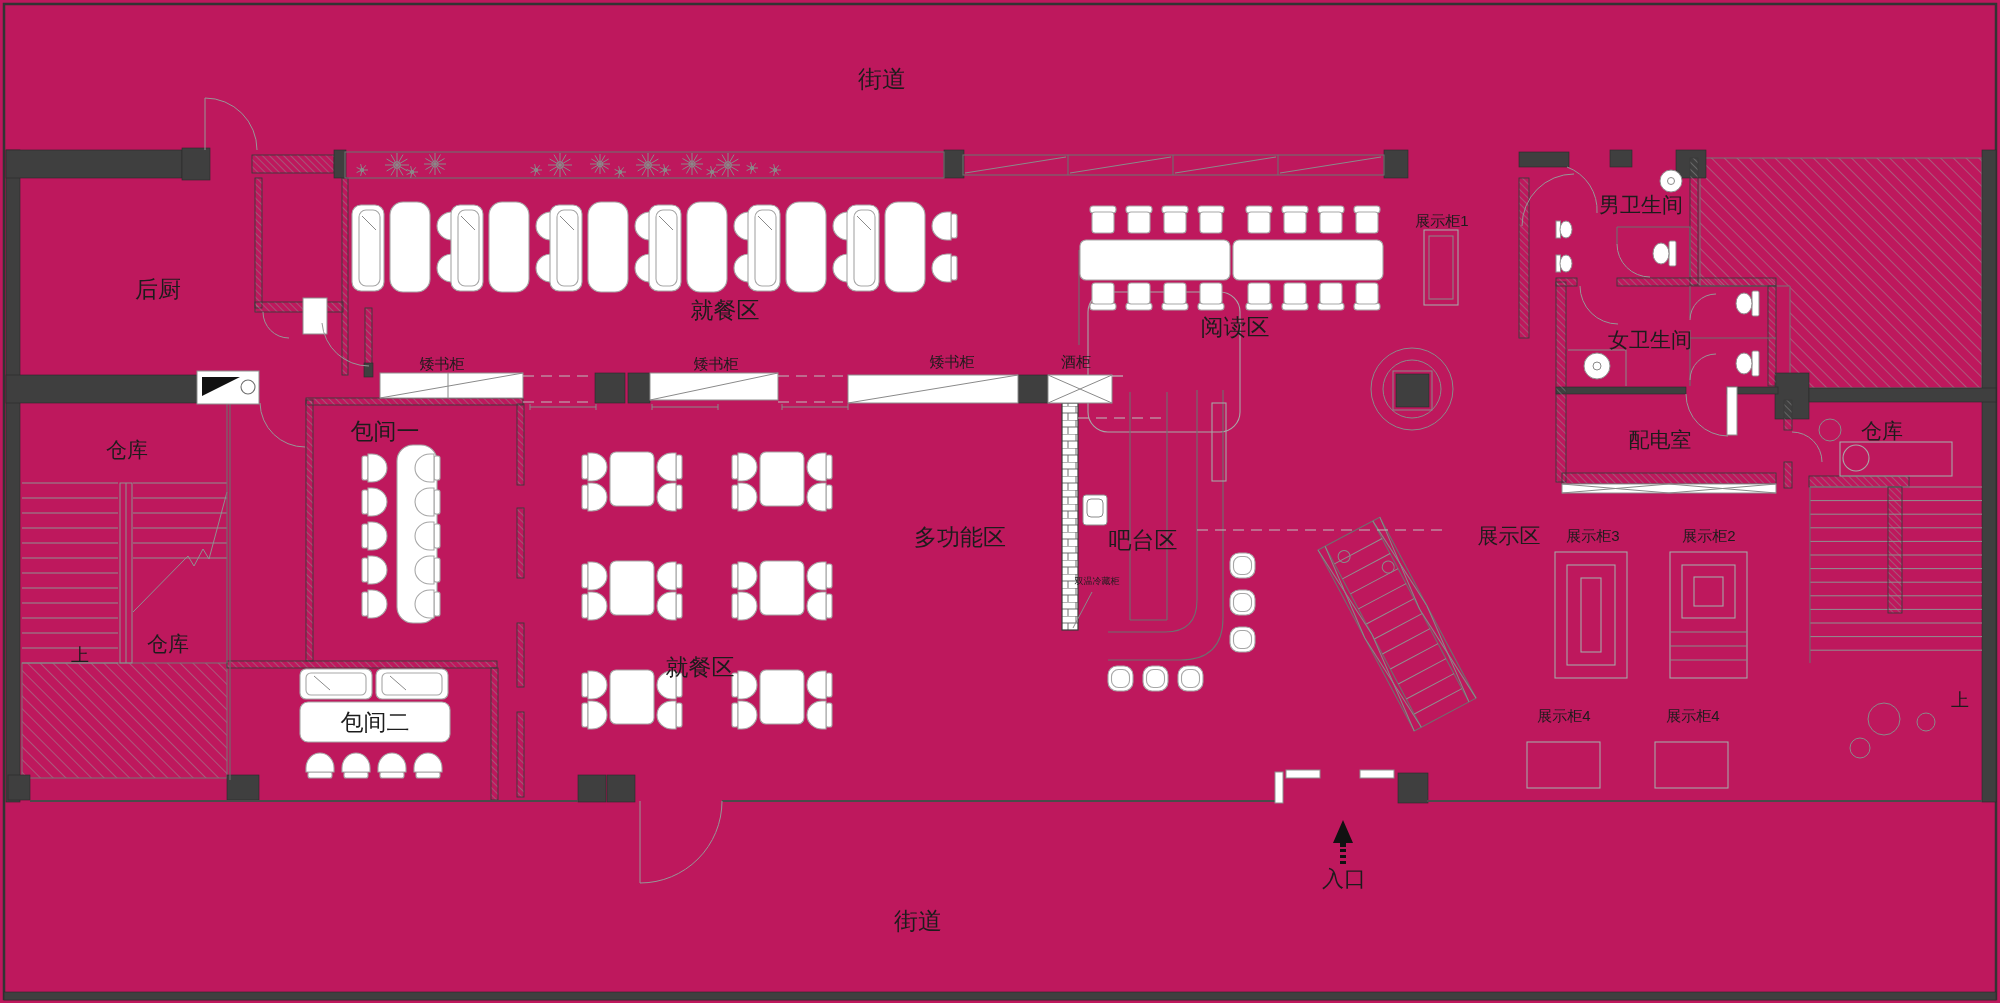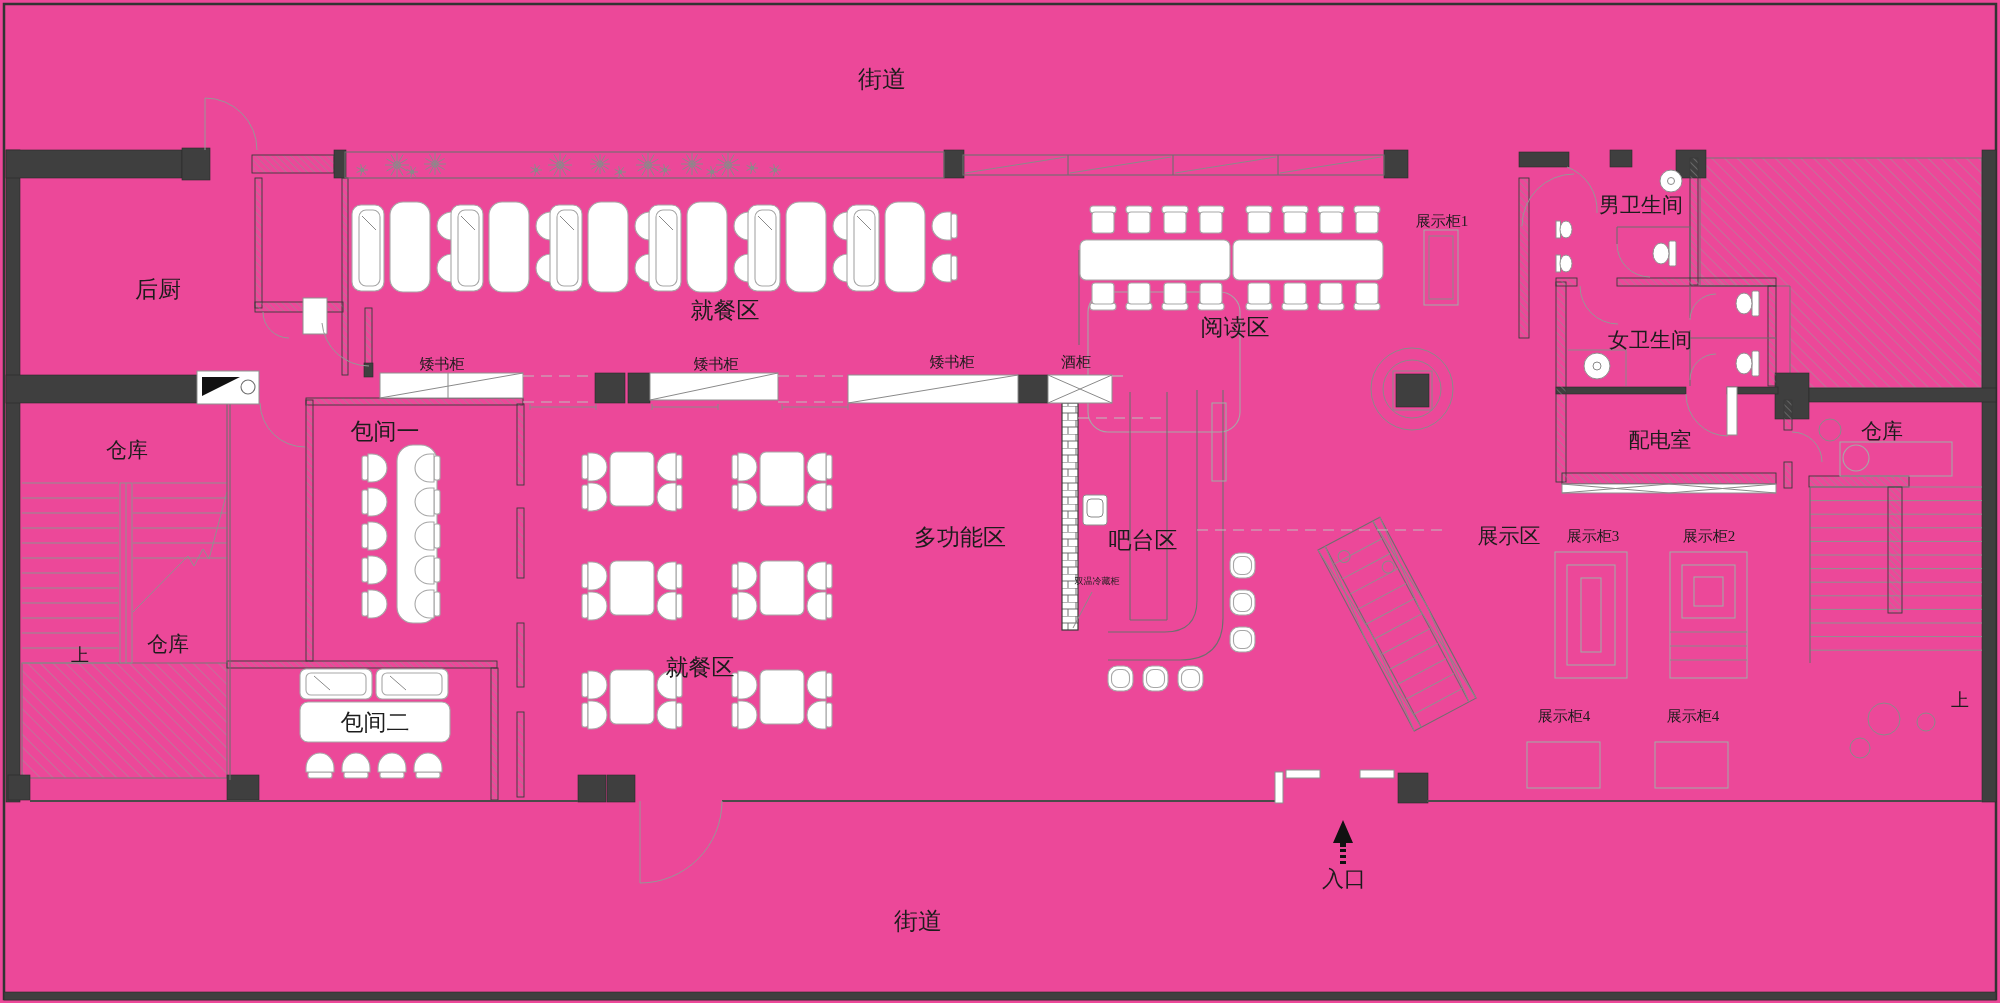--- a/index.html
+++ b/index.html
@@ -1,17 +1,17 @@
 <!DOCTYPE html>
 <html><head>
 <meta charset="utf-8">
 <style>
   html,body{margin:0;padding:0;background:#fff}
-  .plan{width:2000px;height:1003px;position:relative;background:#ec4899;
-        font-family:Liberation Serif, serif;}
+  .plan{width:2000px;height:1003px;position:relative;background:#be185d;
+        font-family:Liberation Sans, sans-serif;}
   svg{display:block}
   .wall{fill:#3f3f3f;stroke:#2a2a2a;stroke-width:.6}
   .thin{fill:url(#hatchFine);stroke:#3a3a3a;stroke-width:.9}
   .ln{stroke:#4a4a4a;stroke-width:1.8;fill:none}
   .lnm{stroke:#6f6f6f;stroke-width:1.1;fill:none}
   .lnt{stroke:#8a8a8a;stroke-width:1;fill:none}
   .fur{stroke:#a7a7a7;stroke-width:1.1;fill:#fff}
   .furo{stroke:#a7a7a7;stroke-width:1.1;fill:none}
   .fix{stroke:#8f8f8f;stroke-width:1;fill:#fff}
   .door{stroke:#979797;stroke-width:1;fill:none}

